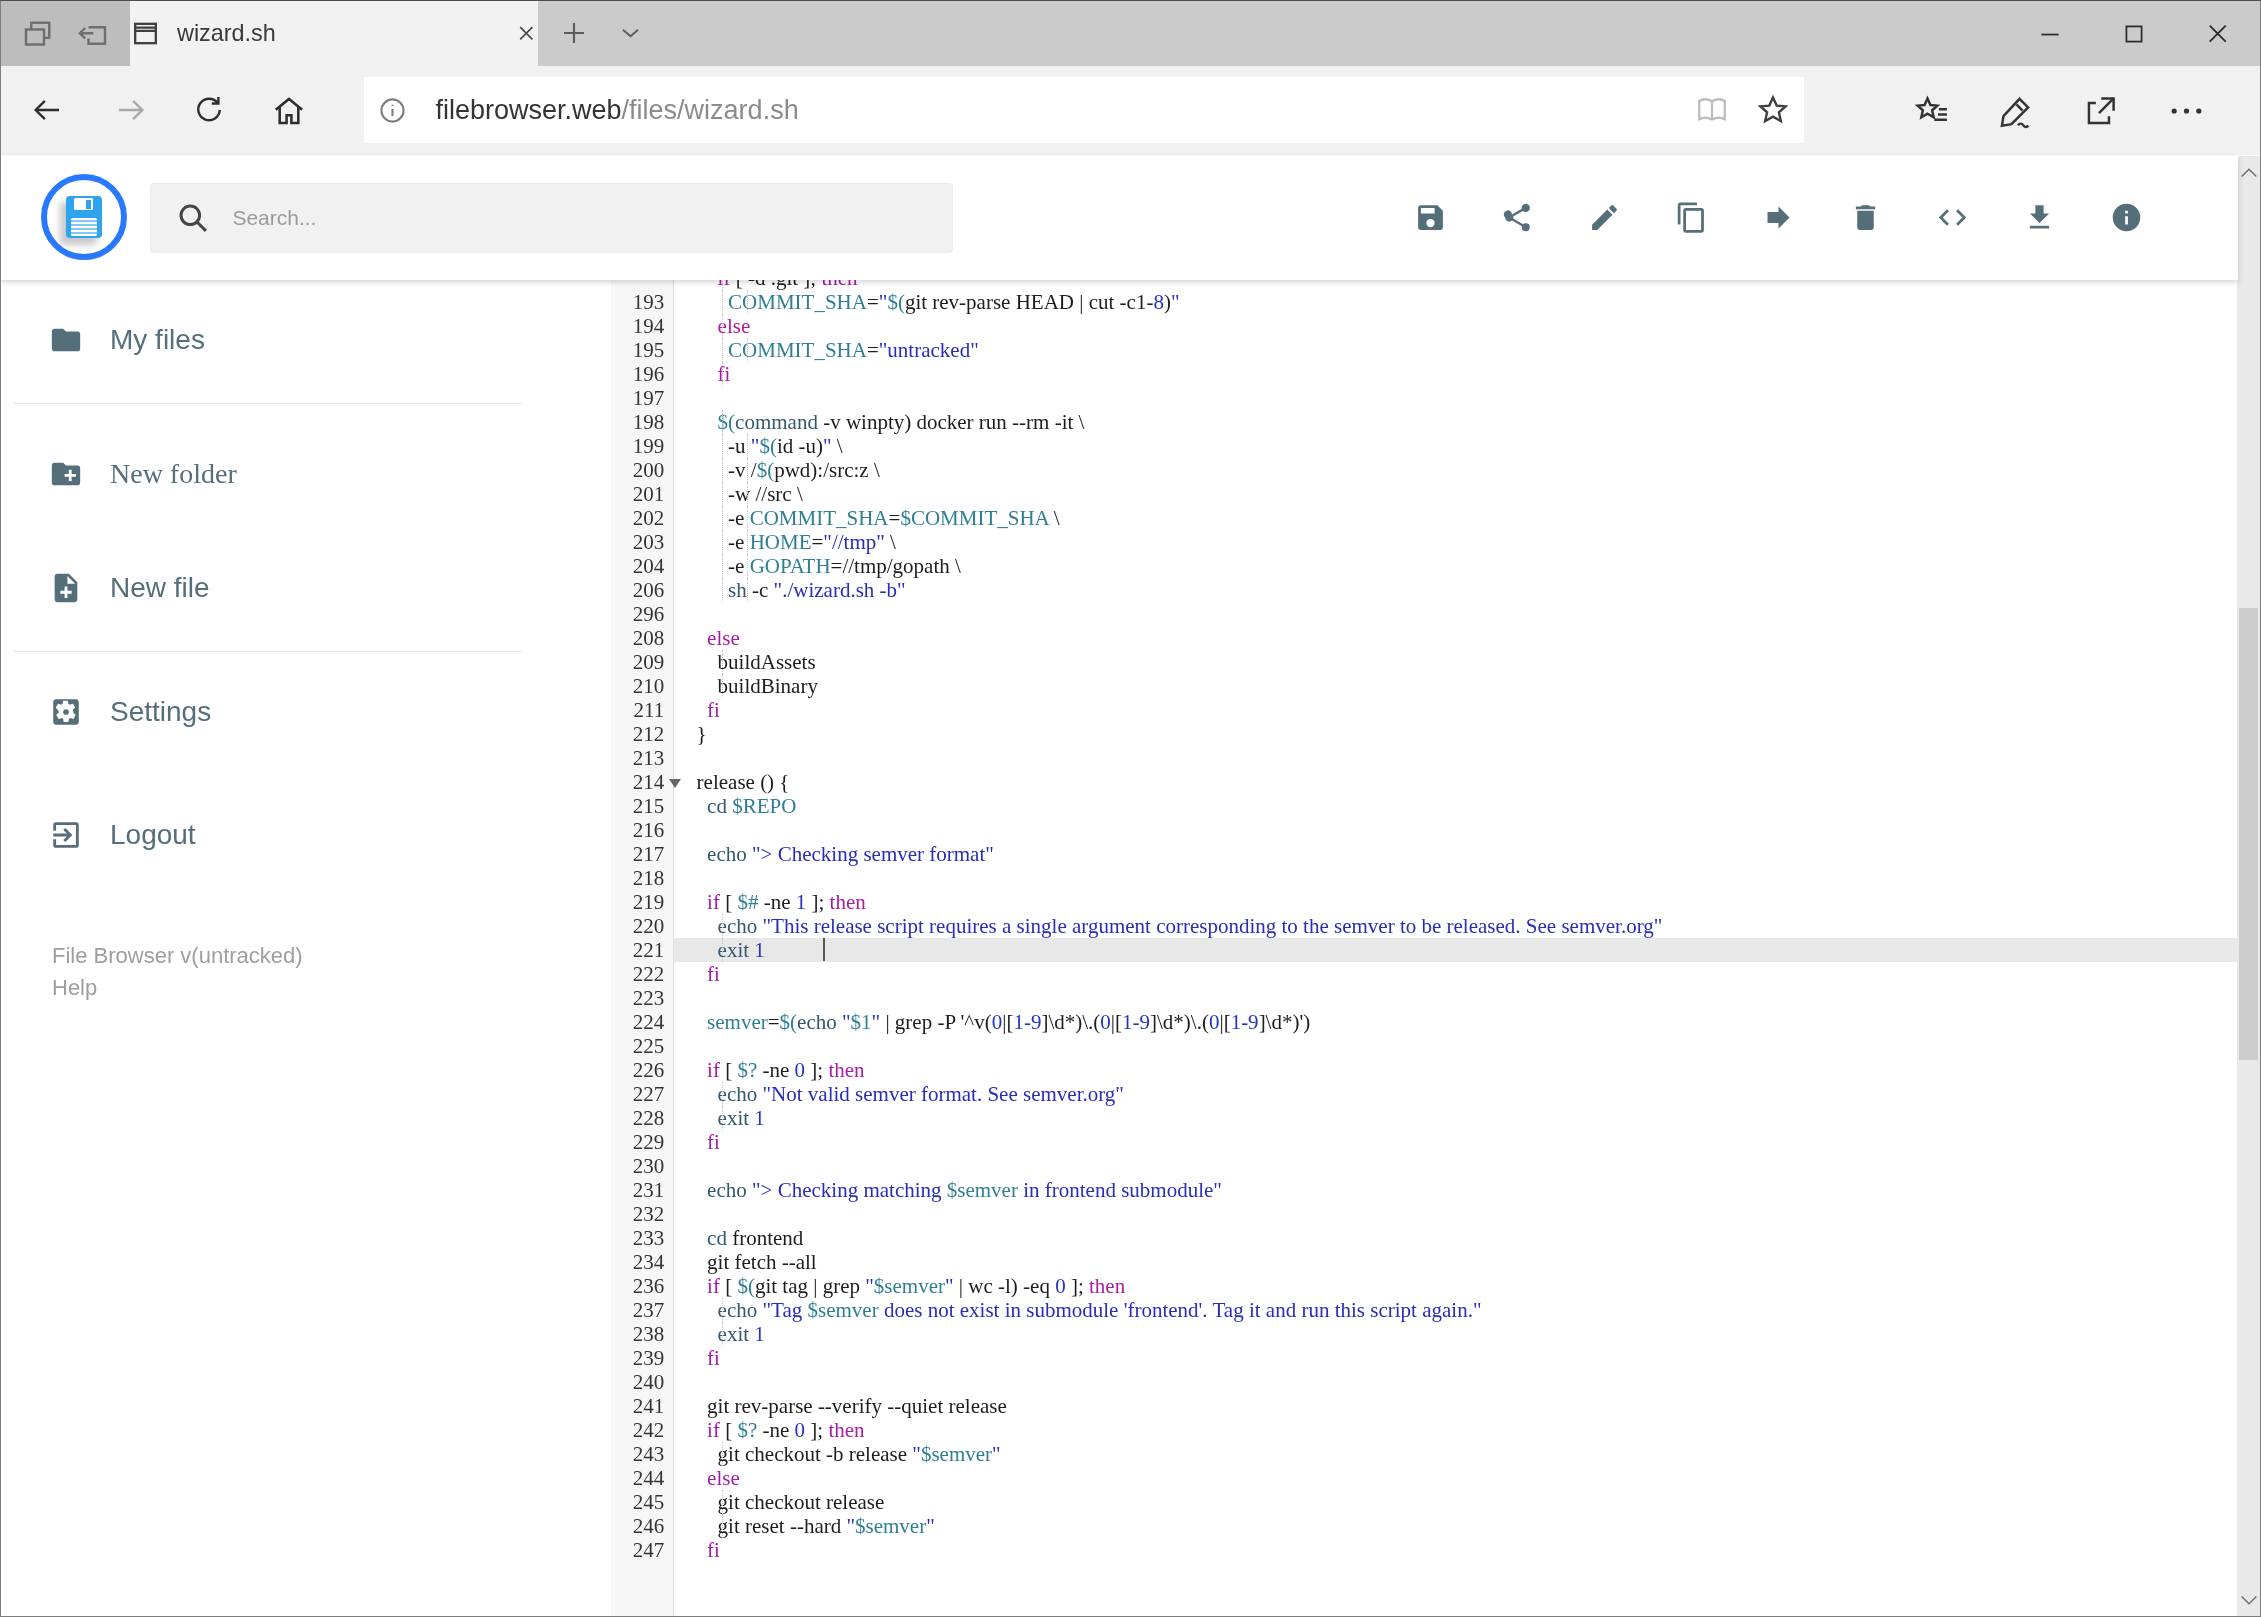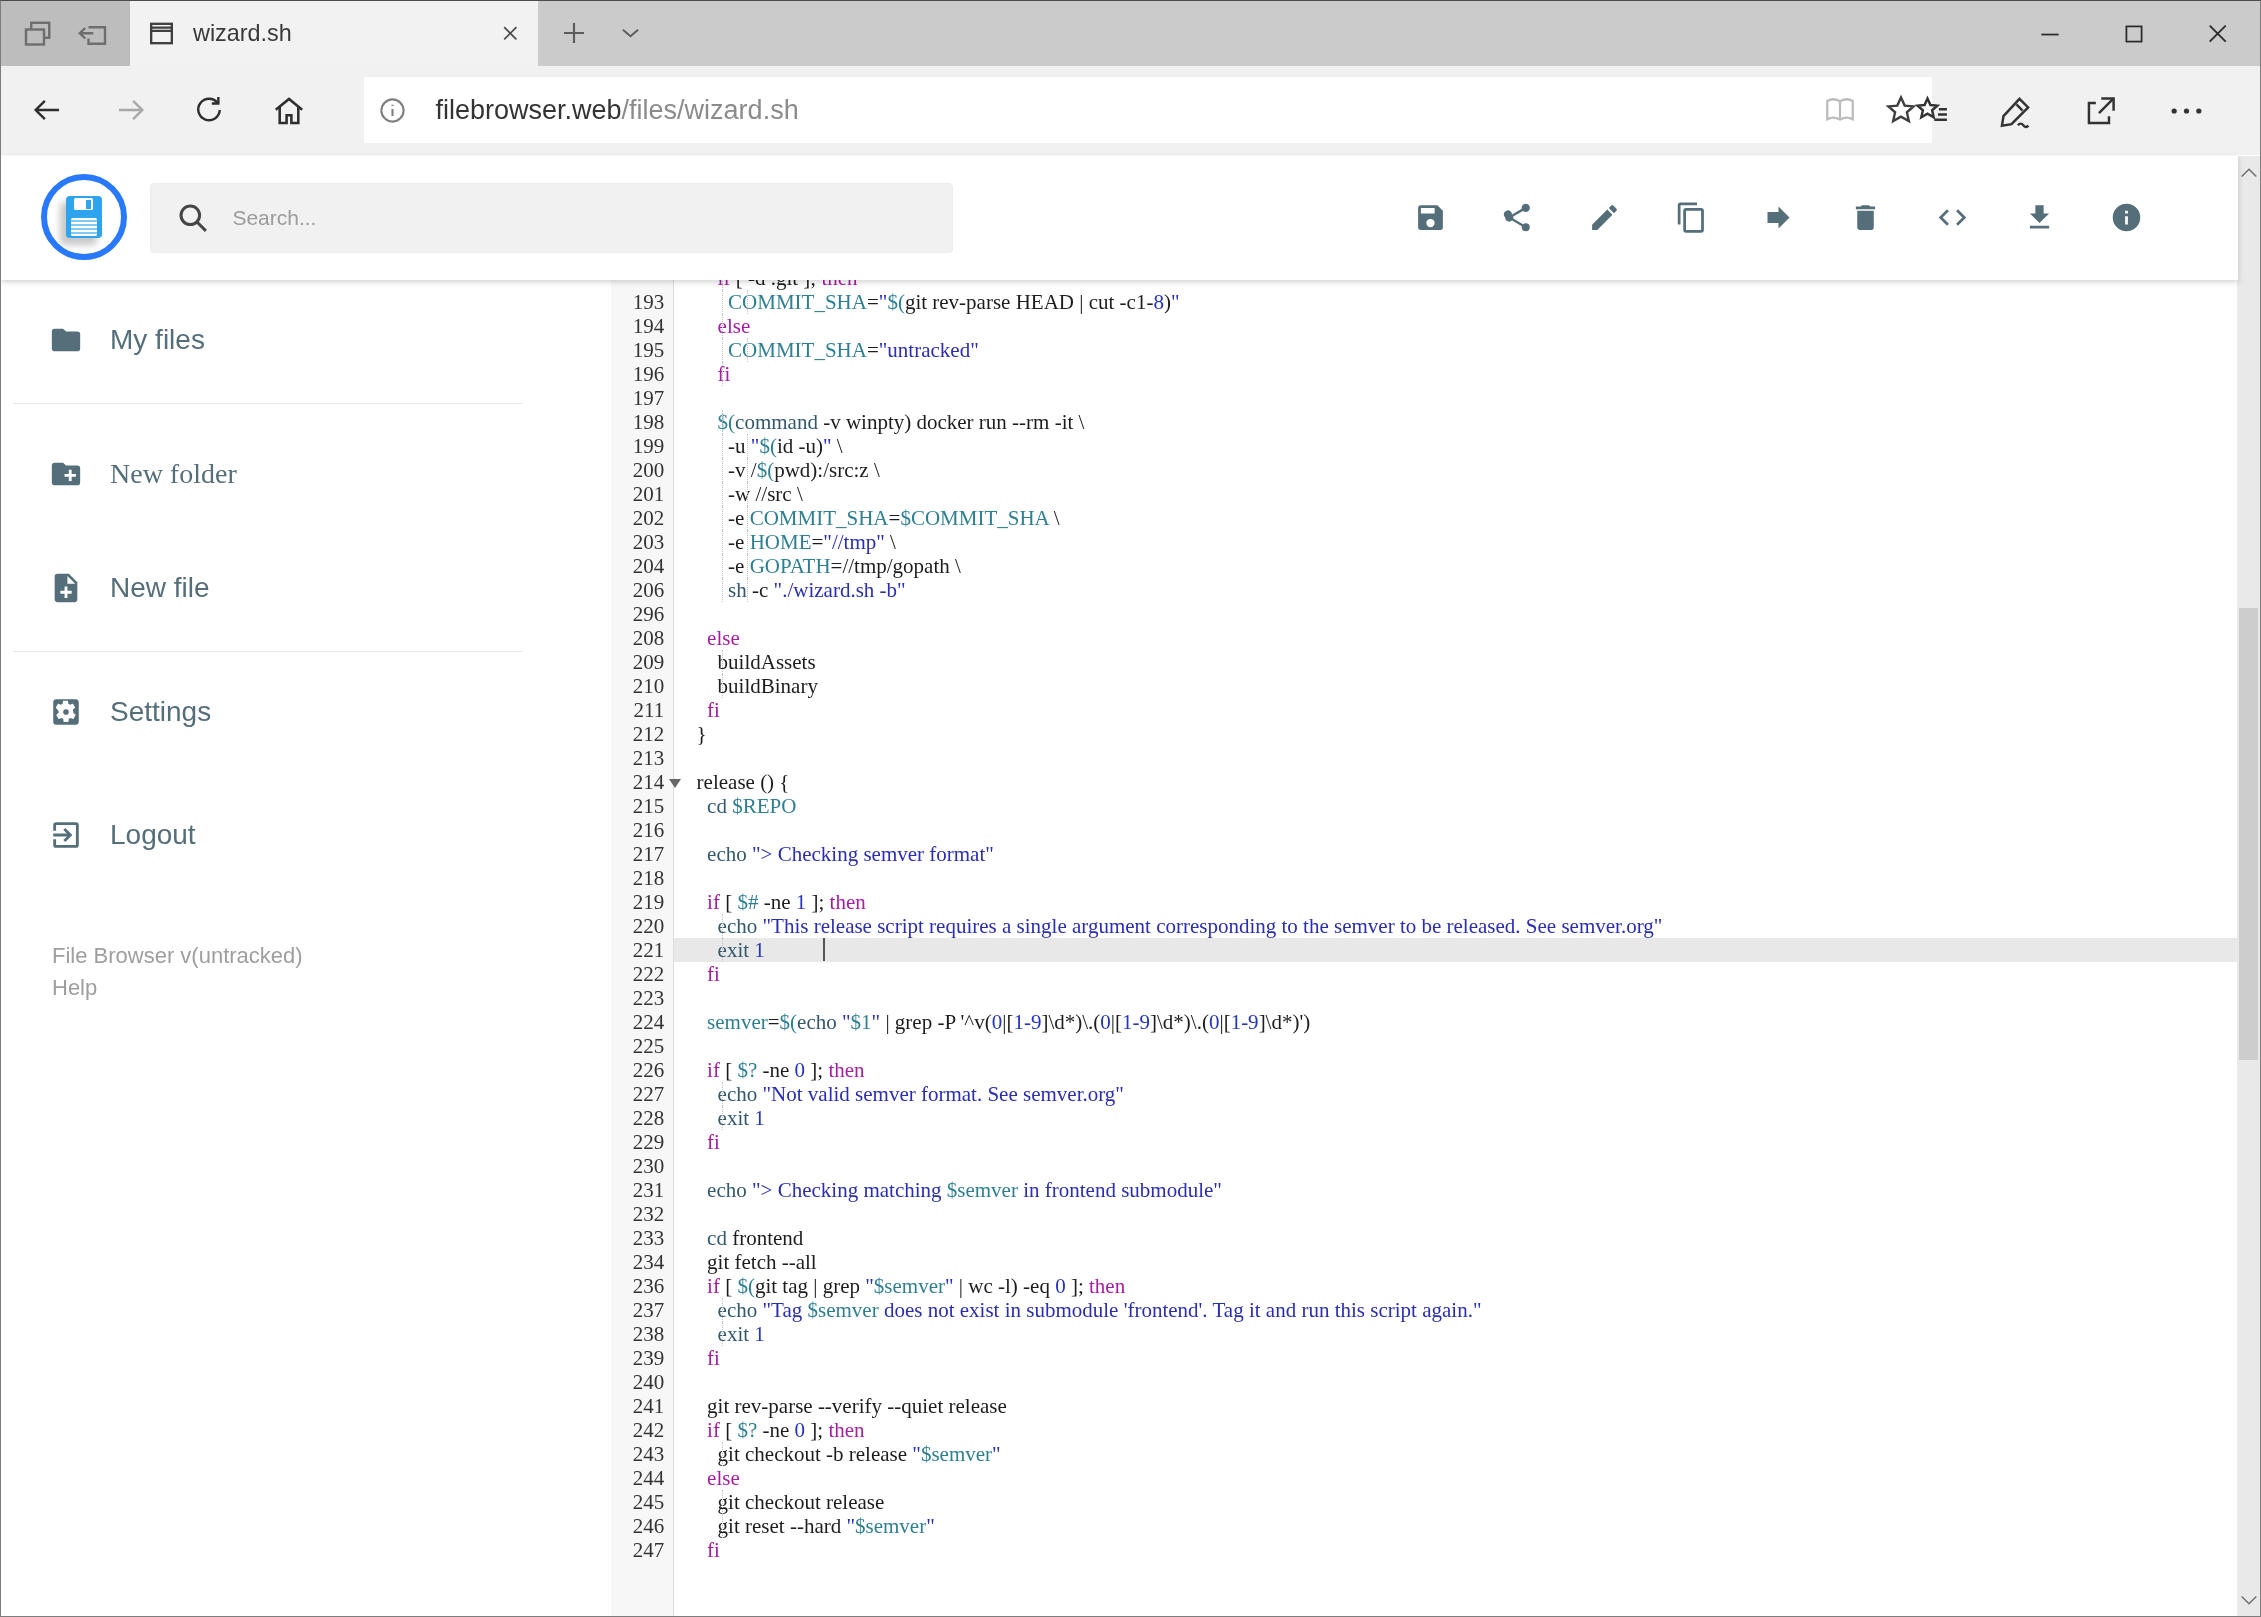--- a/index.html
+++ b/index.html
@@ -6,31 +6,31 @@
   .window{width:2261px;height:1617px;position:relative;background:#fff;box-sizing:border-box;
     border:1.6px solid #7d7d7d;border-top-color:#4c4c4c;overflow:hidden;
     font-family:"Liberation Sans",sans-serif;-webkit-font-smoothing:antialiased;}
   svg{display:block}
 
   
   .tabstrip{position:relative;height:65px;background:#cbcbcb;}
   .strip-left{position:absolute;left:0;top:0;width:129px;height:65px;background:#bdbdbd;
     display:flex;align-items:center;justify-content:space-evenly;}
   .tab{position:absolute;left:129px;top:0;width:408px;height:65px;background:#f2f2f2;
-    display:flex;align-items:center;padding:0 16px;box-sizing:border-box;}
+    display:flex;align-items:center;padding:0 0;box-sizing:border-box;}
   .tab-title{flex:1;margin-left:16px;font-size:23.4px;color:#3a3a3a;white-space:nowrap;overflow:hidden;}
   .newtab{position:absolute;left:557px;top:16px;}
   .tabdrop{position:absolute;left:615px;top:19.4px;}
   .winbtns{position:absolute;right:0;top:0;height:65px;display:flex;align-items:center;}
   .winbtn{width:84px;height:65px;display:flex;align-items:center;justify-content:center;}
 
   
   .urlrow{position:relative;height:89px;background:#f1f1f1;}
   .navbtn{position:absolute;top:27.4px;}
-  .urlfield{position:absolute;left:363px;top:11.3px;width:1568px;height:66px;background:#fff;
+  .urlfield{position:absolute;left:363px;top:11.3px;width:1440px;height:66px;background:#fff;
     display:flex;align-items:center;}
   .urltext{font-size:27px;margin-left:14.5px;white-space:nowrap;}
   .urltext .host{color:#333;}
   .urltext .path{color:#8b8b8b;}
   .urlfield .spacer{flex:1}
   .fieldicon{margin:0 13px;}
 
   
   .appheader{position:absolute;top:155px;left:0;width:2237px;height:124px;background:#fff;
     box-shadow:0 2.4px 5.7px rgba(0,0,0,.18);z-index:6;}

